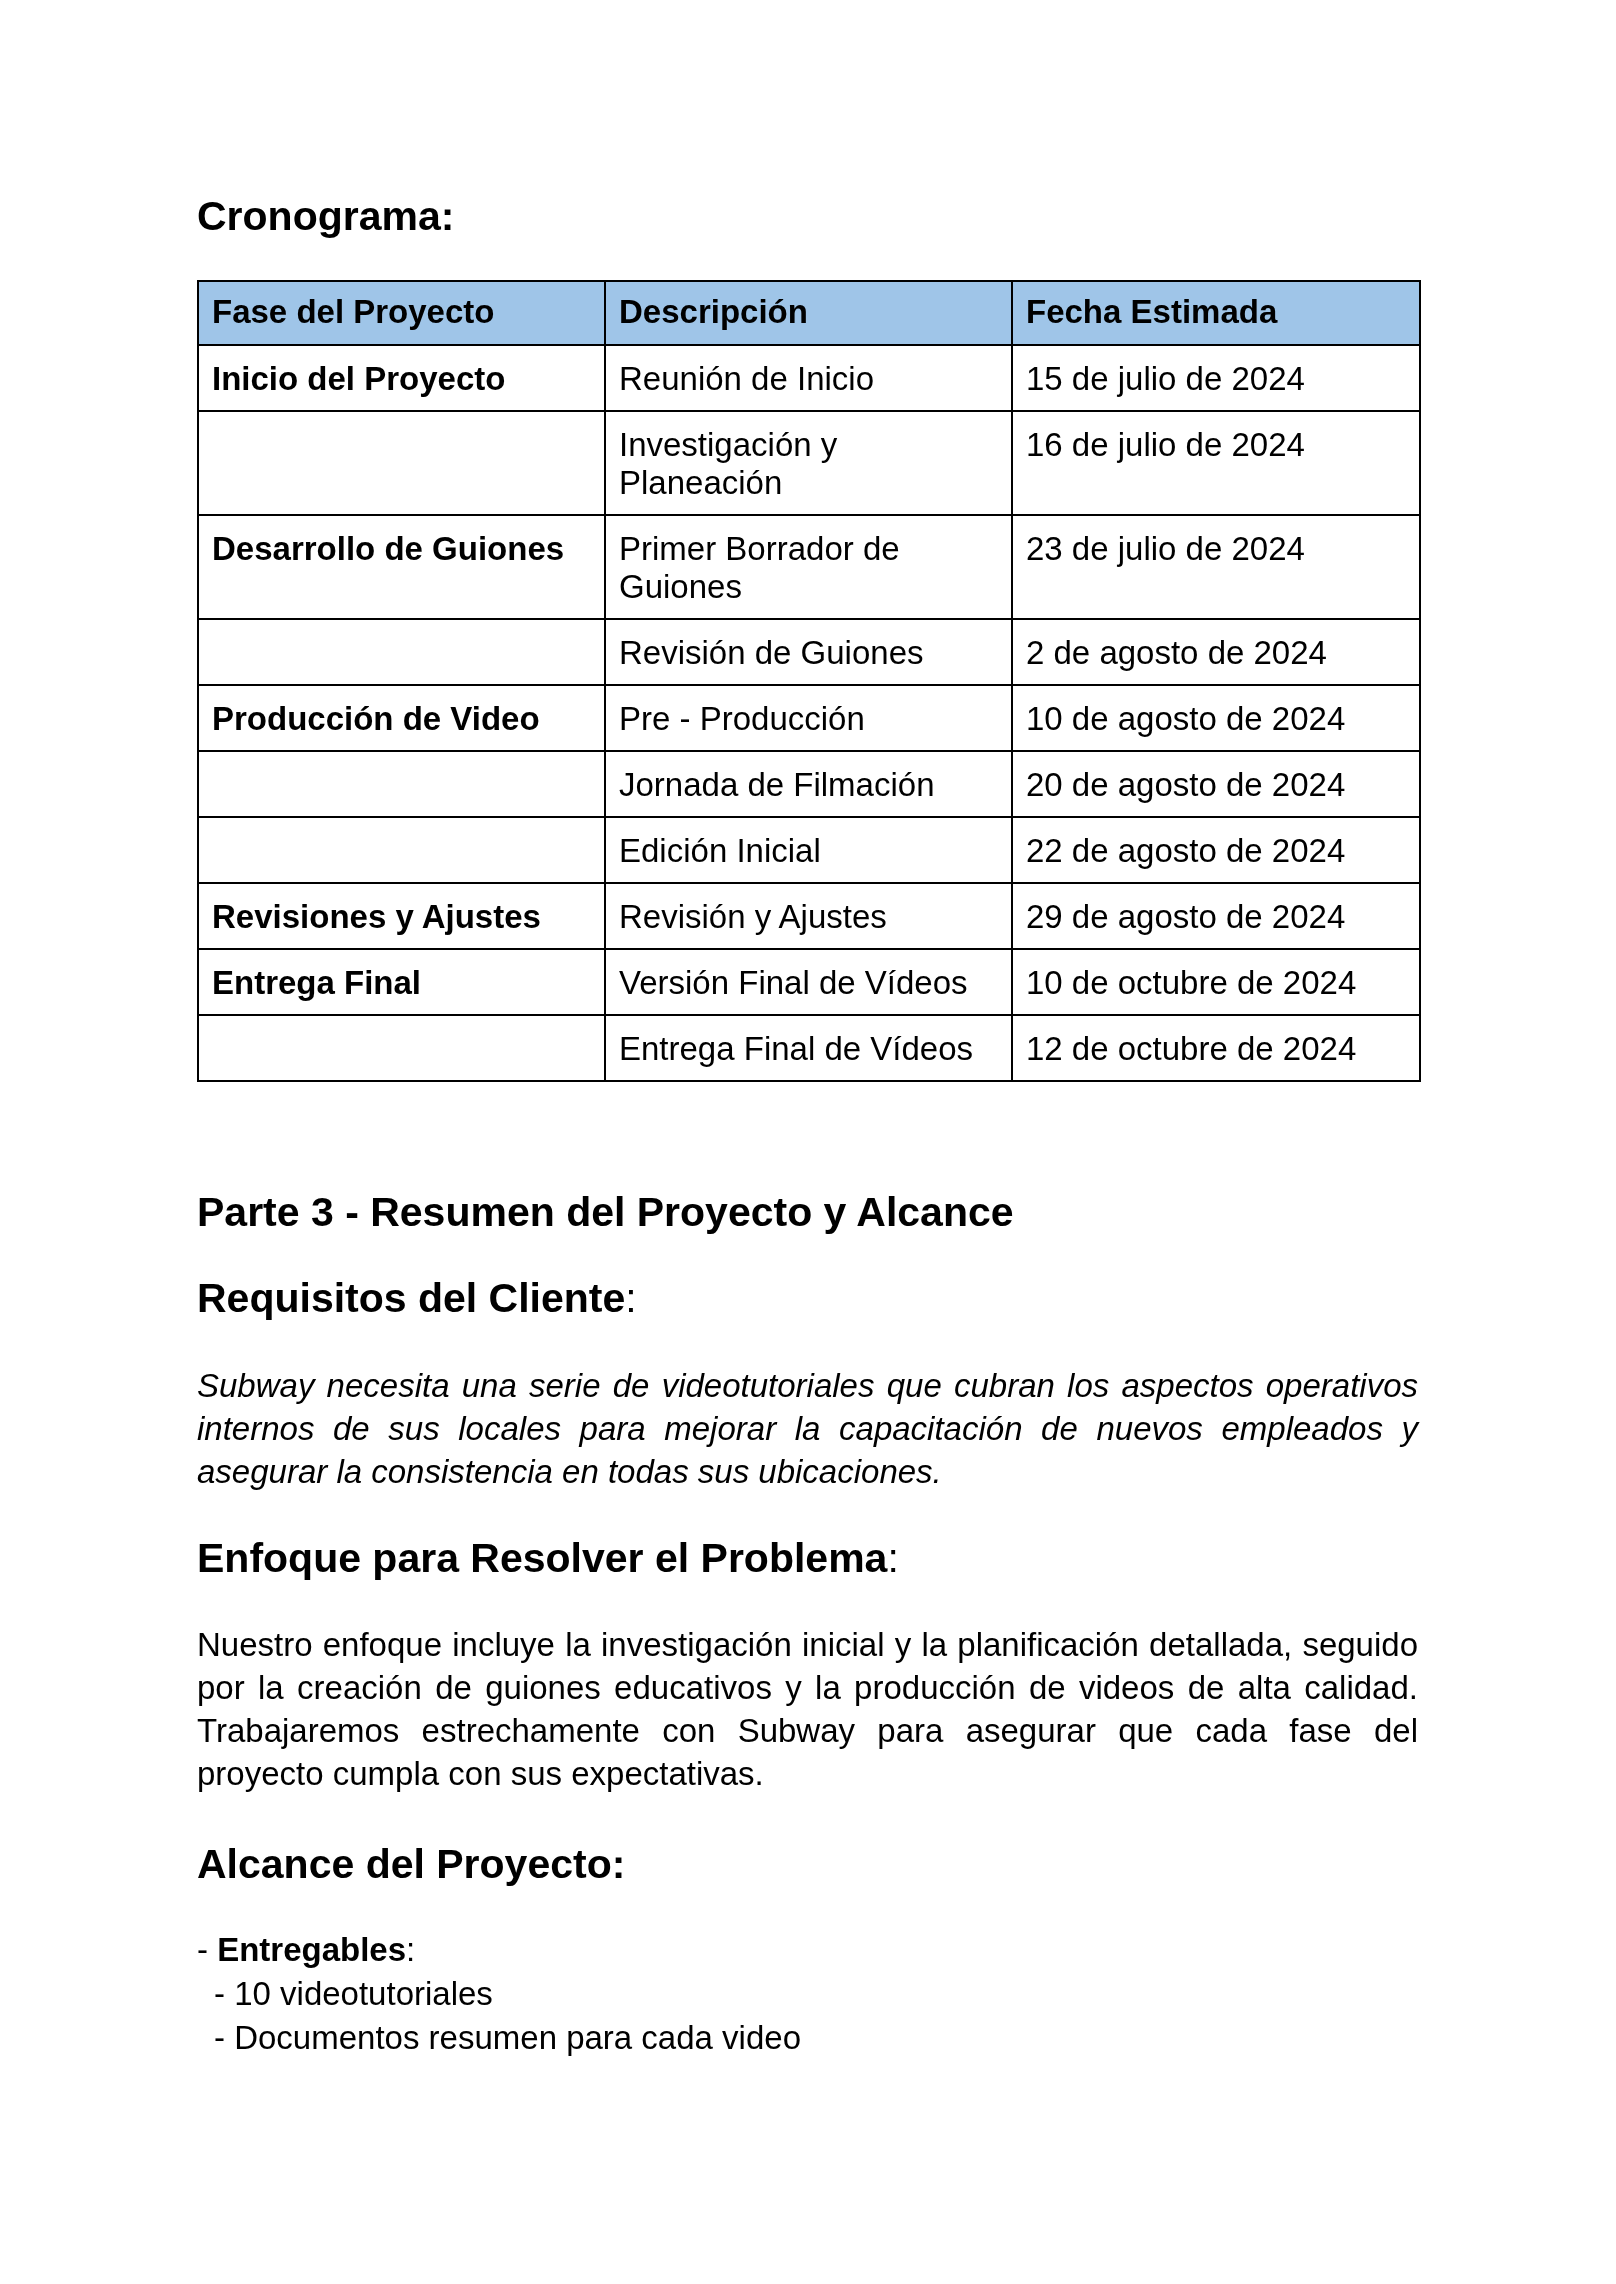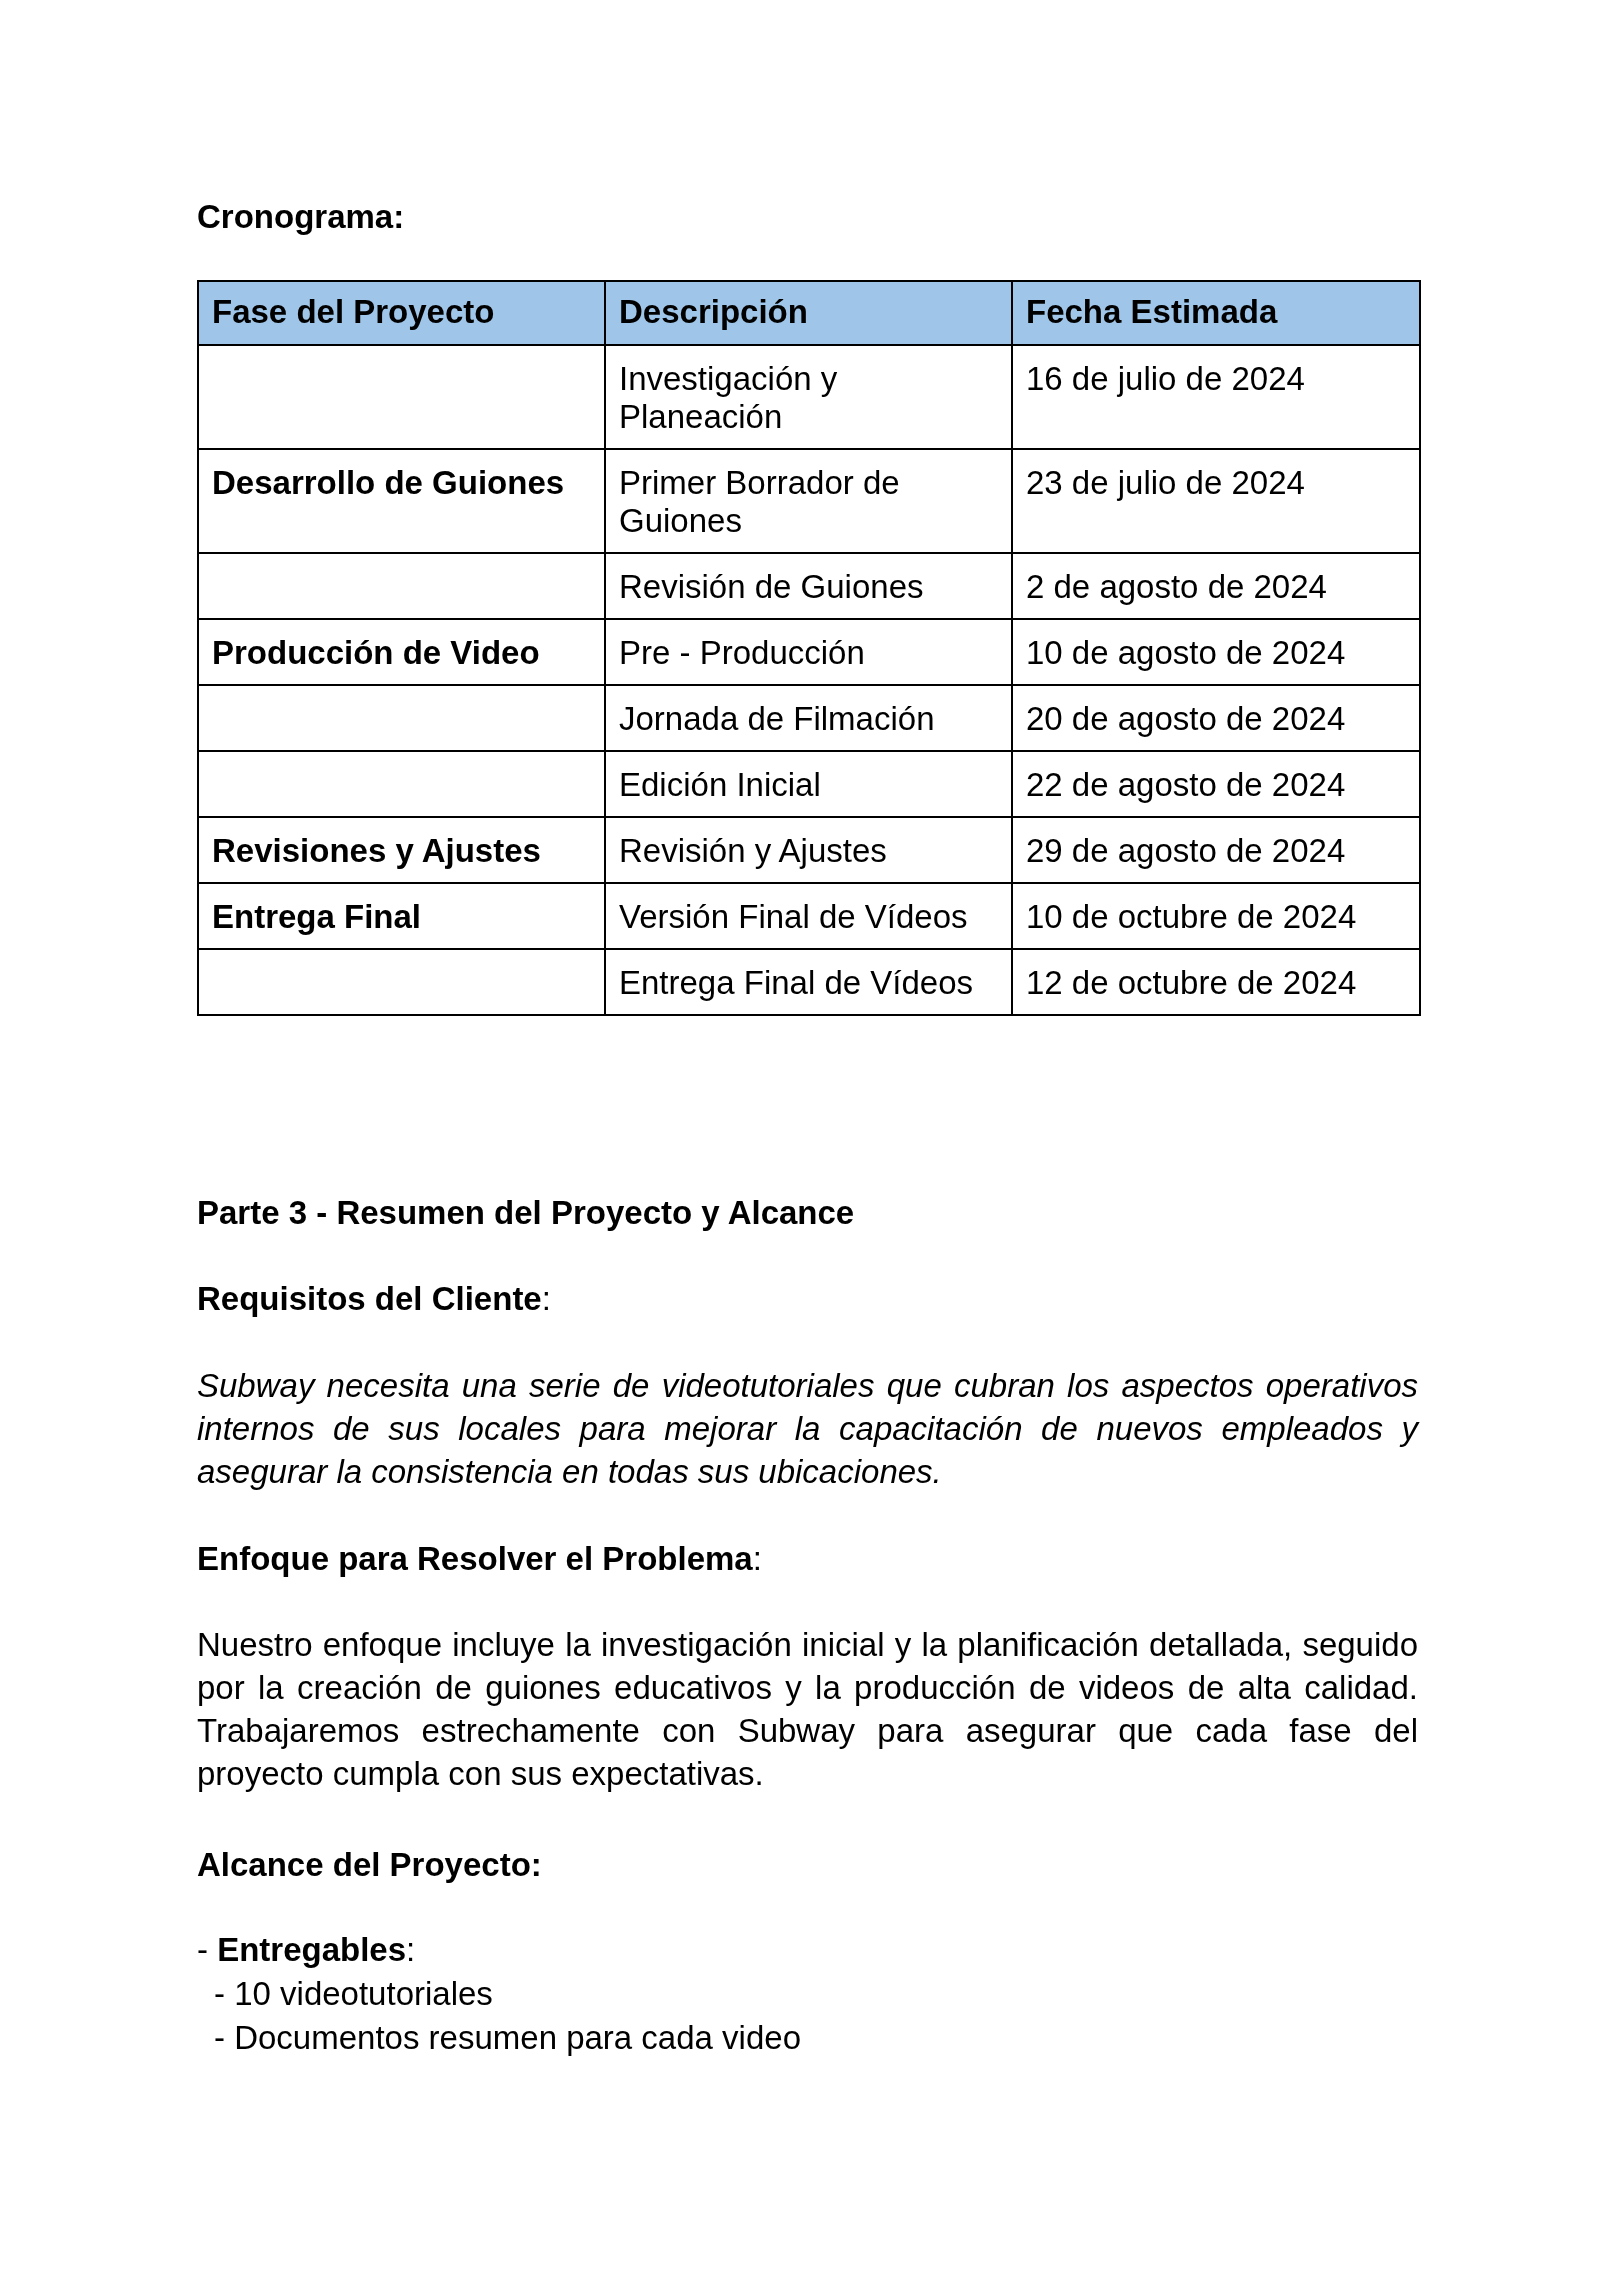--- a/index.html
+++ b/index.html
@@ -1,19 +1,19 @@
 <!DOCTYPE html>
 <html style="font-size:10.4px"><head>
 <meta charset="utf-8">
 <style>
   html, body { margin:0; padding:0; background:#ffffff; }
   body { width:1617px; height:2284px; position:relative; overflow:hidden;
          font-family:"Liberation Sans", sans-serif; color:#000; }
   .abs { position:absolute; }
-  .h { font-weight:bold; font-size:33px; line-height:43px; white-space:nowrap; }
+  .h { font-weight:bold; font-size:41px; line-height:43px; white-space:nowrap; }
   .p { font-size:33px; line-height:43px; text-align:justify; width:1221px; left:197px; }
   .p-last { text-align-last:left; }
   table.sched { position:absolute; left:197px; top:280px; width:1222px;
                 border-collapse:collapse; table-layout:fixed; }
   table.sched td, table.sched th {
     border:2.6px solid #000; font-size:33px; line-height:38px;
     padding:14.3px 13px 11.7px 13px; vertical-align:top; text-align:left;
   }
   table.sched th { background:#9fc5e8; font-weight:bold; padding-top:11px; padding-bottom:13px; }
   table.sched td.phase { font-weight:bold; }
@@ -32,20 +32,25 @@
       <col style="width:408px">
   </colgroup>
   <thead>
     <tr>
       <th>Fase del Proyecto</th>
       <th>Descripción</th>
       <th>Fecha Estimada</th>
     </tr>
   </thead>
   <tbody>
+    <tr>
+      <td class="phase">Inicio del Proyecto</td>
+      <td>Reunión de Inicio</td>
+      <td>15 de julio de 2024</td>
+    </tr>
     <tr>
       <td class="phase"></td>
       <td>
           <span style="display:block;width:273px;">Investigación y Planeación</span>
         </td>
       <td>16 de julio de 2024</td>
     </tr>
     <tr>
       <td class="phase">Desarrollo de Guiones</td>
       <td>

